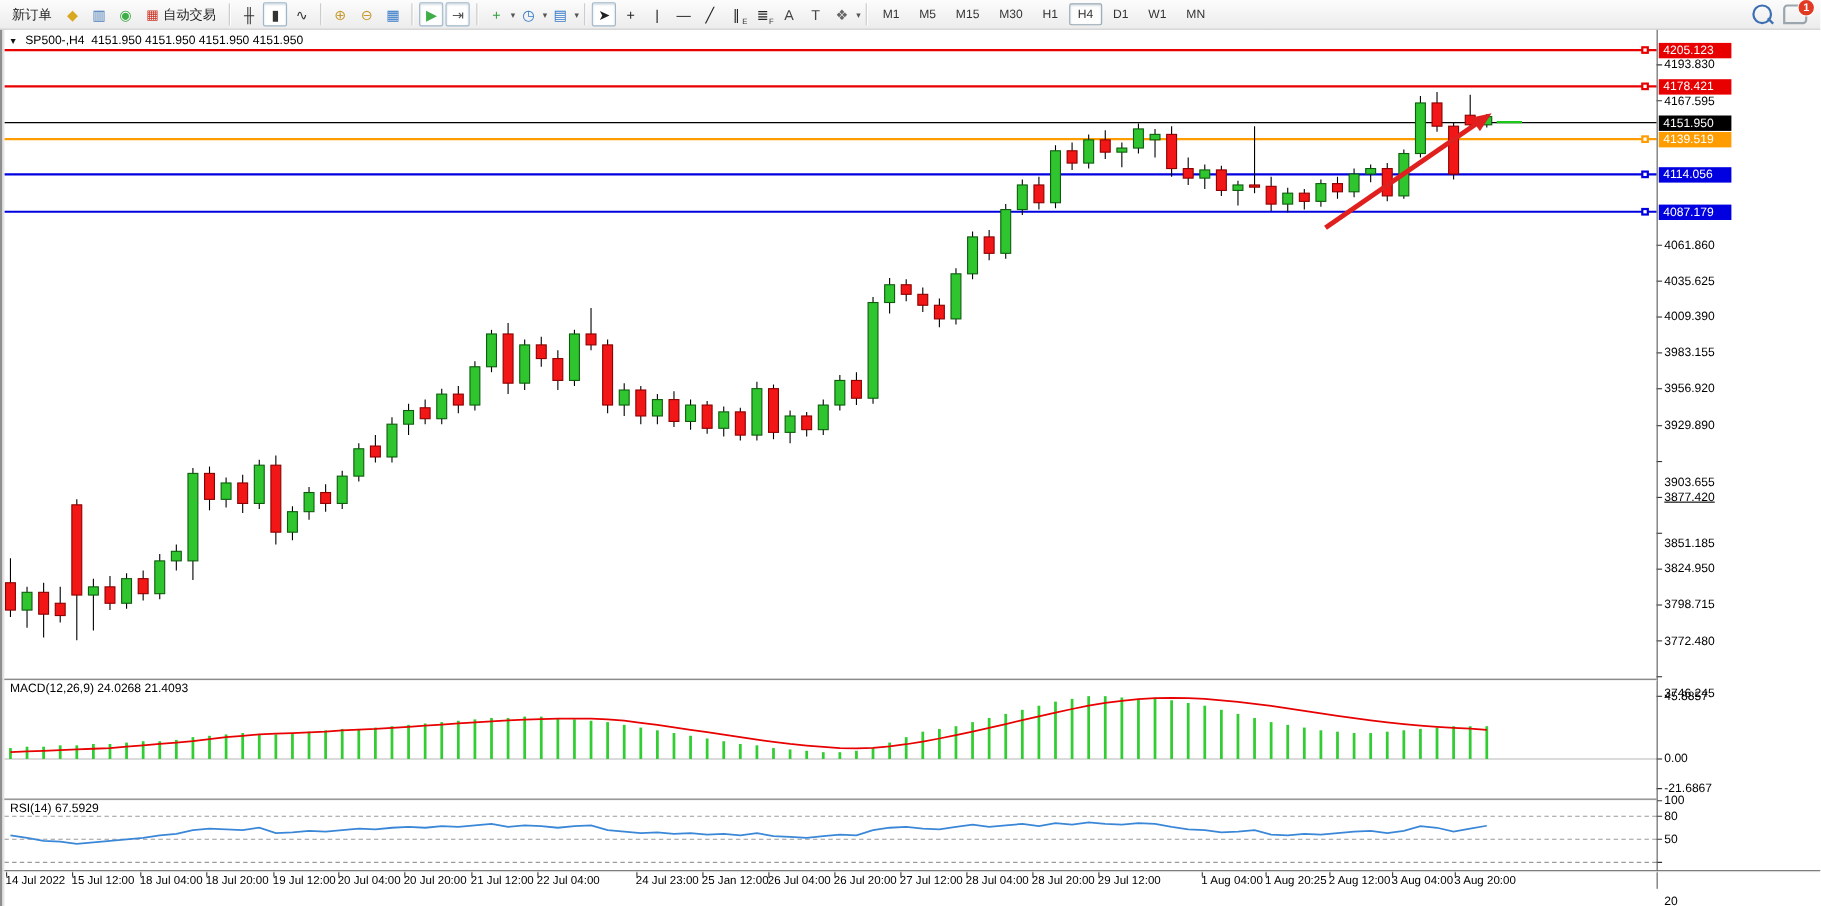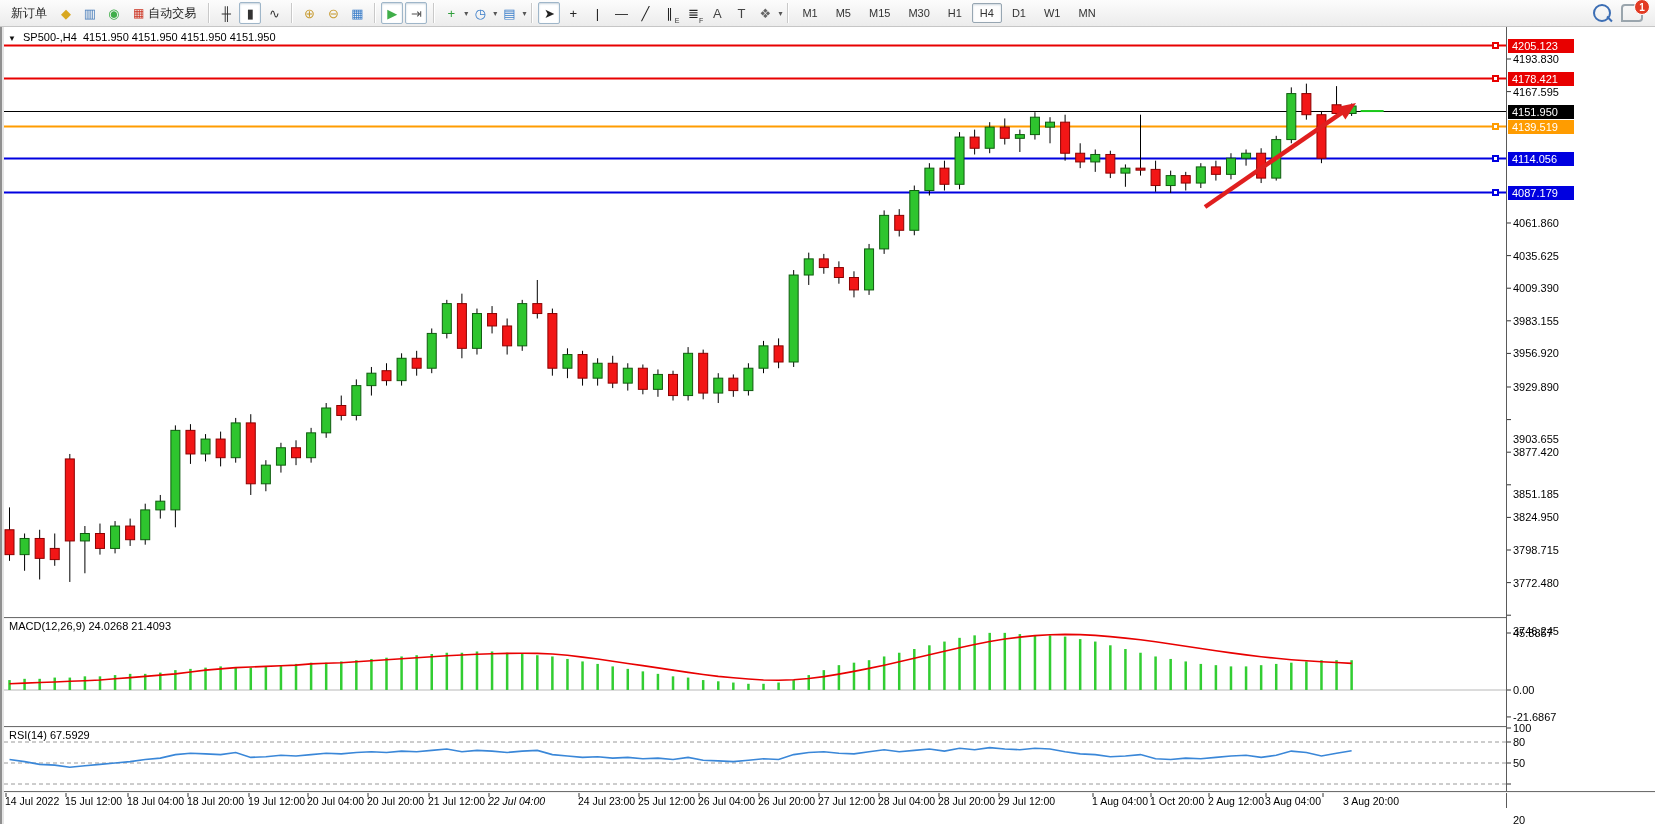--- a/index.html
+++ b/index.html
@@ -460,21 +460,21 @@
         <div class="pbadge" style="top: 158.5px; background: rgb(0, 0, 224);">4087.179</div>
         <div class="axlab" style="top: 26px;">4193.830</div>
         <div class="axlab" style="top: 58.6022px;">4167.595</div>
         <div class="axlab" style="top: 189.999px;">4061.860</div>
         <div class="axlab" style="top: 222.601px;">4035.625</div>
         <div class="axlab" style="top: 255.203px;">4009.390</div>
         <div class="axlab" style="top: 287.806px;">3983.155</div>
         <div class="axlab" style="top: 320.408px;">3956.920</div>
         <div class="axlab" style="top: 353.998px;">3929.890</div>
         <div class="axlab" style="top: 406px;">3903.655</div>
-        <div class="axlab" style="top: 419.202px;">3877.420</div>
+        <div class="axlab" style="top: 419.202px; text-decoration: underline;">3877.420</div>
         <div class="axlab" style="top: 461px;">3851.185</div>
         <div class="axlab" style="top: 484.407px;">3824.950</div>
         <div class="axlab" style="top: 517.009px;">3798.715</div>
         <div class="axlab" style="top: 549.611px;">3772.480</div>
         <div class="axlab" style="top: 598px;">3746.245</div>
         <div class="axlab" style="top: 600.01px;">45.8857</div>
         <div class="axlab" style="top: 657px;">0.00</div>
         <div class="axlab" style="top: 683.935px;">-21.6867</div>
         <div class="axlab" style="top: 695px;">100</div>
         <div class="axlab" style="top: 709px;">80</div>
@@ -497,30 +497,30 @@
 
     <div id="timeaxis">
         <div class="tlab" style="left: 5px; top: 768px;">14 Jul 2022</div>
         <div class="tlab" style="left: 65px; top: 768px;">15 Jul 12:00</div>
         <div class="tlab" style="left: 127px; top: 768px;">18 Jul 04:00</div>
         <div class="tlab" style="left: 187px; top: 768px;">18 Jul 20:00</div>
         <div class="tlab" style="left: 248px; top: 768px;">19 Jul 12:00</div>
         <div class="tlab" style="left: 307px; top: 768px;">20 Jul 04:00</div>
         <div class="tlab" style="left: 367px; top: 768px;">20 Jul 20:00</div>
         <div class="tlab" style="left: 428px; top: 768px;">21 Jul 12:00</div>
-        <div class="tlab" style="left: 488px; top: 768px; font-style: italic;">22 Jul 04:00</div>
+        <div class="tlab" style="left: 488px; top: 768px;">22 Jul 04:00</div>
         <div class="tlab" style="left: 578px; top: 768px;">24 Jul 23:00</div>
-        <div class="tlab" style="left: 638px; top: 768px;">25 Jul 12:00</div>
+        <div class="tlab" style="left: 638px; top: 768px;">25 Jan 12:00</div>
         <div class="tlab" style="left: 698px; top: 768px;">26 Jul 04:00</div>
         <div class="tlab" style="left: 758px; top: 768px;">26 Jul 20:00</div>
         <div class="tlab" style="left: 818px; top: 768px;">27 Jul 12:00</div>
         <div class="tlab" style="left: 878px; top: 768px;">28 Jul 04:00</div>
         <div class="tlab" style="left: 938px; top: 768px;">28 Jul 20:00</div>
         <div class="tlab" style="left: 998px; top: 768px;">29 Jul 12:00</div>
         <div class="tlab" style="left: 1092px; top: 768px;">1 Aug 04:00</div>
-        <div class="tlab" style="left: 1150px; top: 768px;">1 Oct 20:00</div>
+        <div class="tlab" style="left: 1150px; top: 768px;">1 Aug 20:25</div>
         <div class="tlab" style="left: 1208px; top: 768px;">2 Aug 12:00</div>
         <div class="tlab" style="left: 1265px; top: 768px;">3 Aug 04:00</div>
-        <div class="tlab" style="left: 1322px; top: 768px; padding-left: 21px;">3 Aug 20:00</div>
+        <div class="tlab" style="left: 1322px; top: 768px;">3 Aug 20:00</div>
       </div>
     <div id="bottomstrip"></div>
   </div>
 </div>
 
 </body></html>

